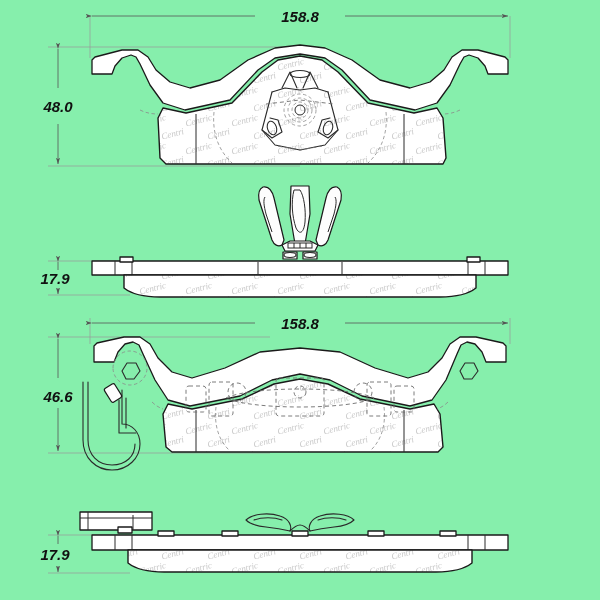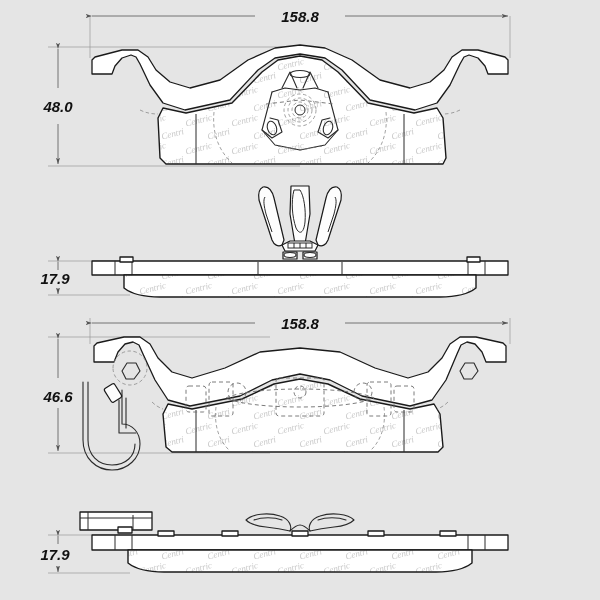--- a/index.html
+++ b/index.html
@@ -11,21 +11,21 @@
   body {
     width: 600px;
     height: 600px;
     font-family: "Liberation Sans", sans-serif;
     overflow: hidden;
   }
   #sheet {
     position: relative;
     width: 600px;
     height: 600px;
-    background: #e5e5e5;
+    background: #86efac;
     text-decoration: underline;
   }
   #drawing {
     position: absolute;
     top: 0;
     left: 0;
     width: 600px;
     height: 600px;
   }
   .dim-text {

